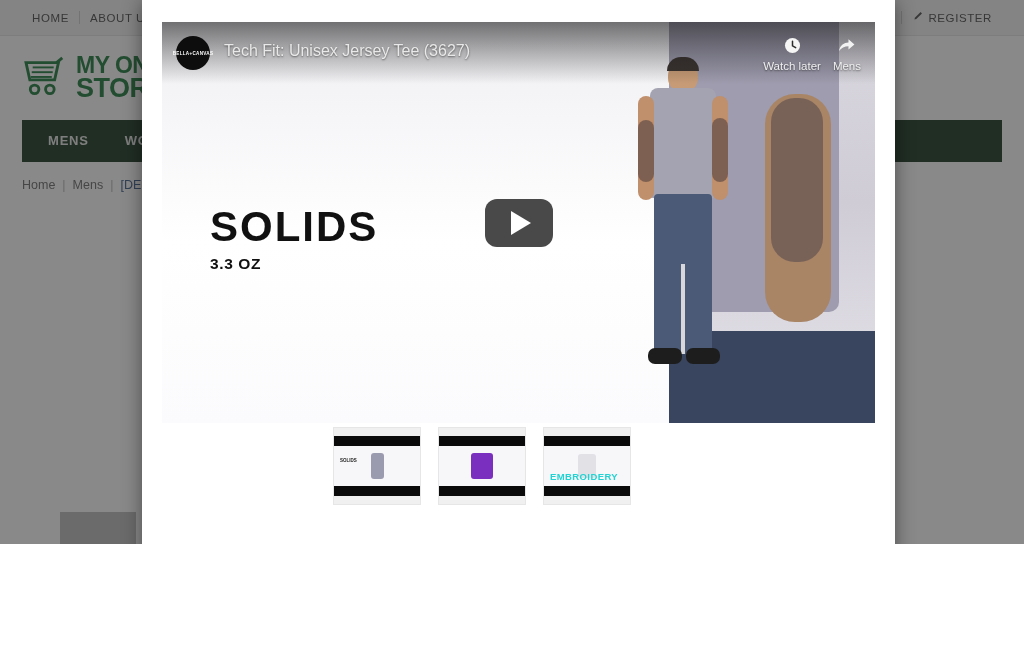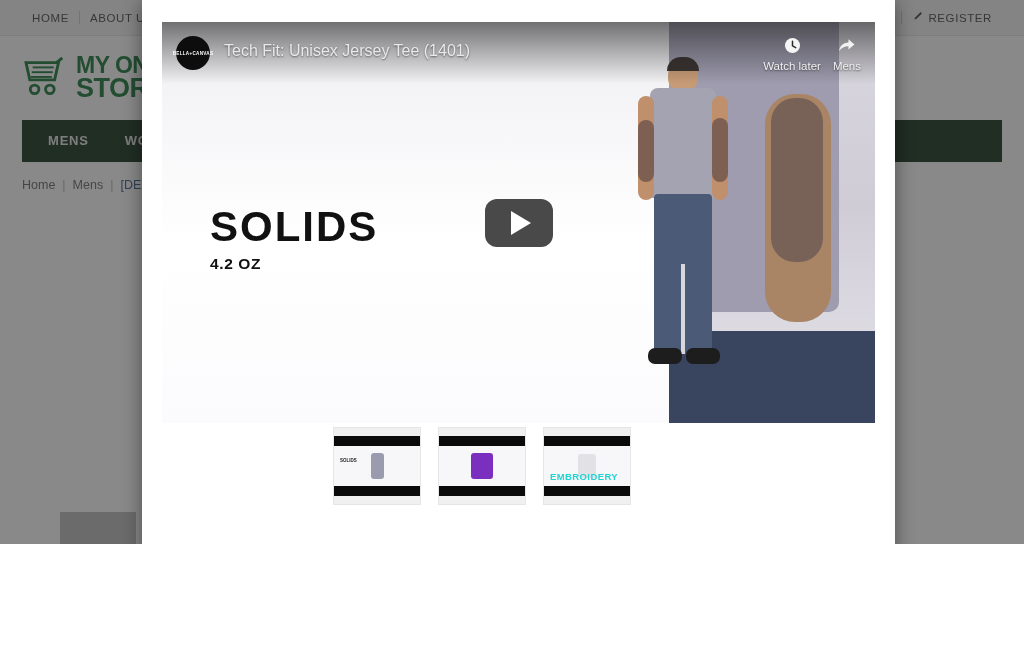--- a/index.html
+++ b/index.html
@@ -463,26 +463,26 @@
         <div class="m-armR"></div>
         <div class="m-tatL"></div>
         <div class="m-tatR"></div>
         <div class="m-jeans"></div>
         <div class="m-shoeL"></div>
         <div class="m-shoeR"></div>
       </div>
 
       <div class="vid-text">
         <div class="vt-solids">SOLIDS</div>
-        <div class="vt-line">4.2 OZ</div>
+        <div class="vt-line">3.3 OZ</div>
       </div>
 
       <div class="vid-topbar">
         <div class="chan-avatar">BELLA+CANVAS</div>
-        <div class="vid-title">Tech Fit: Unisex Jersey Tee (1401)</div>
+        <div class="vid-title">Tech Fit: Unisex Jersey Tee (3627)</div>
         <div class="vid-ctrls">
           <div class="vctrl">
             <span>
               <svg width="19" height="19" viewBox="0 0 24 24">
                 <circle cx="12" cy="12" r="9.5" fill="#f5f5f5"></circle>
                 <path d="M12 6.5 v6 l4 2.2" fill="none" stroke="#2b2b2b" stroke-width="1.9" stroke-linecap="round"></path>
               </svg>
             </span>
             <span>Watch later</span>
           </div>

